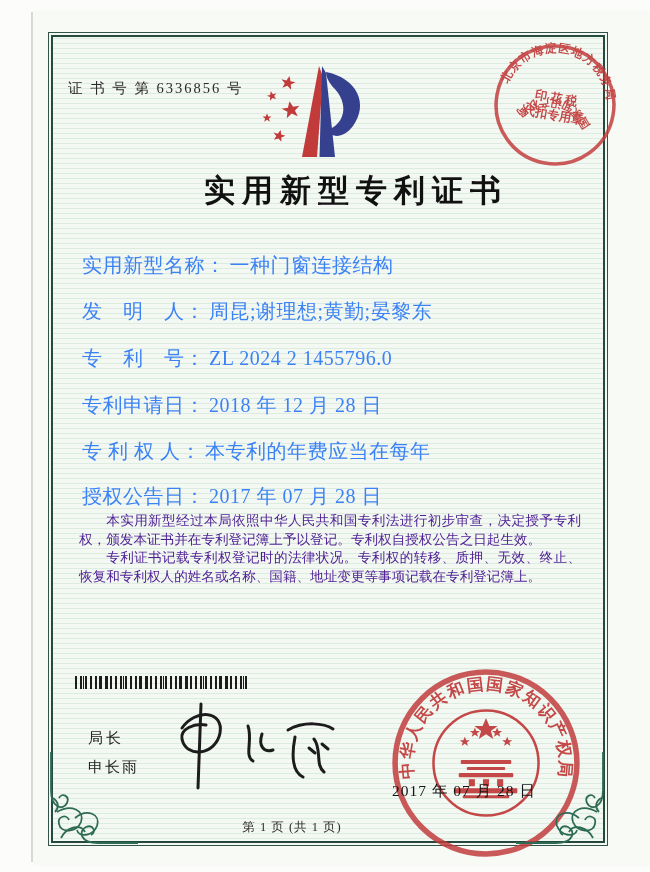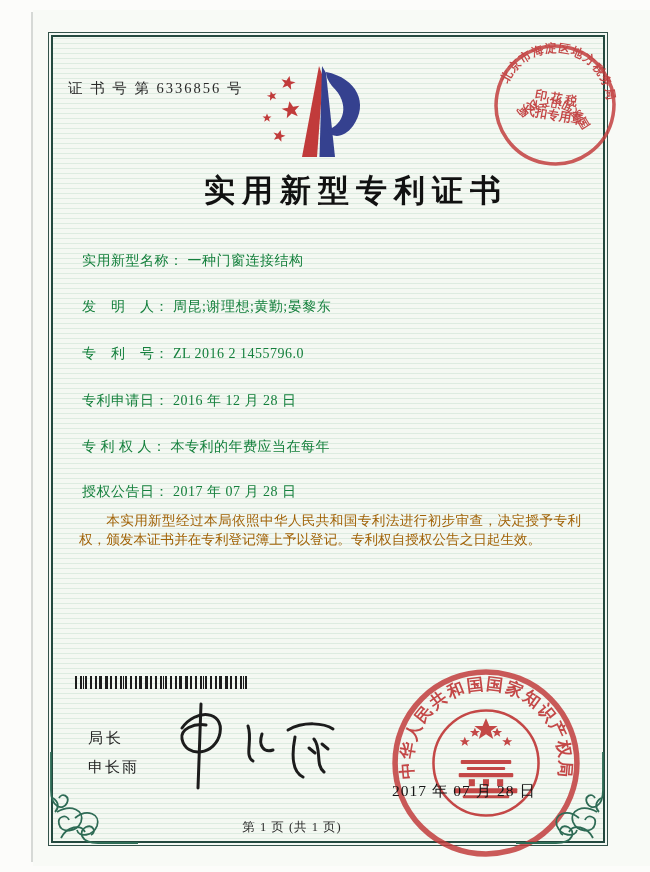--- a/index.html
+++ b/index.html
@@ -18,27 +18,27 @@
     background:
       repeating-linear-gradient(180deg, rgba(126,186,152,.20) 0 1px, rgba(255,255,255,0) 1px 5px),
       #f4f8f2;
   }
   .cert-no{position:absolute;left:68px;top:79px;font-size:14.5px;letter-spacing:2px;color:#2a2a2a;text-align:right;}
   .logo{position:absolute;left:256px;top:64px;width:122px;height:98px;}
   .title{
     position:absolute;left:48px;top:170px;width:616px;text-align:center;
     font-size:31px;font-weight:600;letter-spacing:7px;color:#111;
   }
-  .field{position:absolute;left:82px;font-size:14px;color:#15803d;letter-spacing:.5px;white-space:nowrap;}
+  .field{position:absolute;left:82px;font-size:20px;color:#3b82f6;letter-spacing:.5px;white-space:nowrap;}
   .field .lbl{display:inline-block;}
   .field .val{margin-left:4px;}
   .f0{top:252px}.f1{top:298px}.f2{top:345px}.f3{top:392px}.f4{top:438px}.f5{top:483px}
   .body-text{
     position:absolute;left:79px;top:512px;width:502px;
-    font-size:13.6px;line-height:18.6px;text-align:justify;color:#a16207;
+    font-size:13.6px;line-height:18.6px;text-align:justify;color:#4c1d95;
   }
   .body-text p{margin:0;text-indent:2em;}
   .barcode{
     position:absolute;left:75px;top:676px;width:174px;height:13px;
     background:
       repeating-linear-gradient(90deg,#1c1c1c 0 2px,rgba(0,0,0,0) 2px 5px),
       repeating-linear-gradient(90deg,#1c1c1c 0 1px,rgba(0,0,0,0) 1px 8px);
   }
   .director-role{position:absolute;left:88px;top:729px;font-size:15px;letter-spacing:3px;color:#222;text-align:right;}
   .director-name{position:absolute;left:88px;top:758px;font-size:15px;letter-spacing:2px;color:#222;}
@@ -95,34 +95,35 @@
 
 <div class="title">实用新型专利证书</div>
 
 <div class="field f0">
   <span class="lbl">实用新型名称：</span><span class="val">一种门窗连接结构</span>
 </div>
 <div class="field f1">
   <span class="lbl">发　明　人：</span><span class="val">周昆;谢理想;黄勤;晏黎东</span>
 </div>
 <div class="field f2">
-  <span class="lbl">专　利　号：</span><span class="val">ZL 2016 2 1455796.0</span>
+  <span class="lbl">专　利　号：</span><span class="val">ZL 2024 2 1455796.0</span>
 </div>
 <div class="field f3">
-  <span class="lbl">专利申请日：</span><span class="val">2016 年 12 月 28 日</span>
+  <span class="lbl">专利申请日：</span><span class="val">2018 年 12 月 28 日</span>
 </div>
 <div class="field f4">
   <span class="lbl">专 利 权 人：</span><span class="val">本专利的年费应当在每年</span>
 </div>
 <div class="field f5">
   <span class="lbl">授权公告日：</span><span class="val">2017 年 07 月 28 日</span>
 </div>
 
 <div class="body-text">
   <p>本实用新型经过本局依照中华人民共和国专利法进行初步审查，决定授予专利权，颁发本证书并在专利登记簿上予以登记。专利权自授权公告之日起生效。</p>
+  <p>专利证书记载专利权登记时的法律状况。专利权的转移、质押、无效、终止、恢复和专利权人的姓名或名称、国籍、地址变更等事项记载在专利登记簿上。</p>
 </div>
 
 <div class="barcode"></div>
 
 <div class="director-role">局长</div>
 <div class="director-name">申长雨</div>
 
 <div class="signature">
   <svg width="200" height="100" viewBox="0 0 200 100" fill="none" stroke="#1c1c1c" stroke-width="3" stroke-linecap="round">
     <path d="M30,30 C44,10 72,13 68,35 C64,57 34,61 30,41 C28,31 42,25 54,27"></path>

